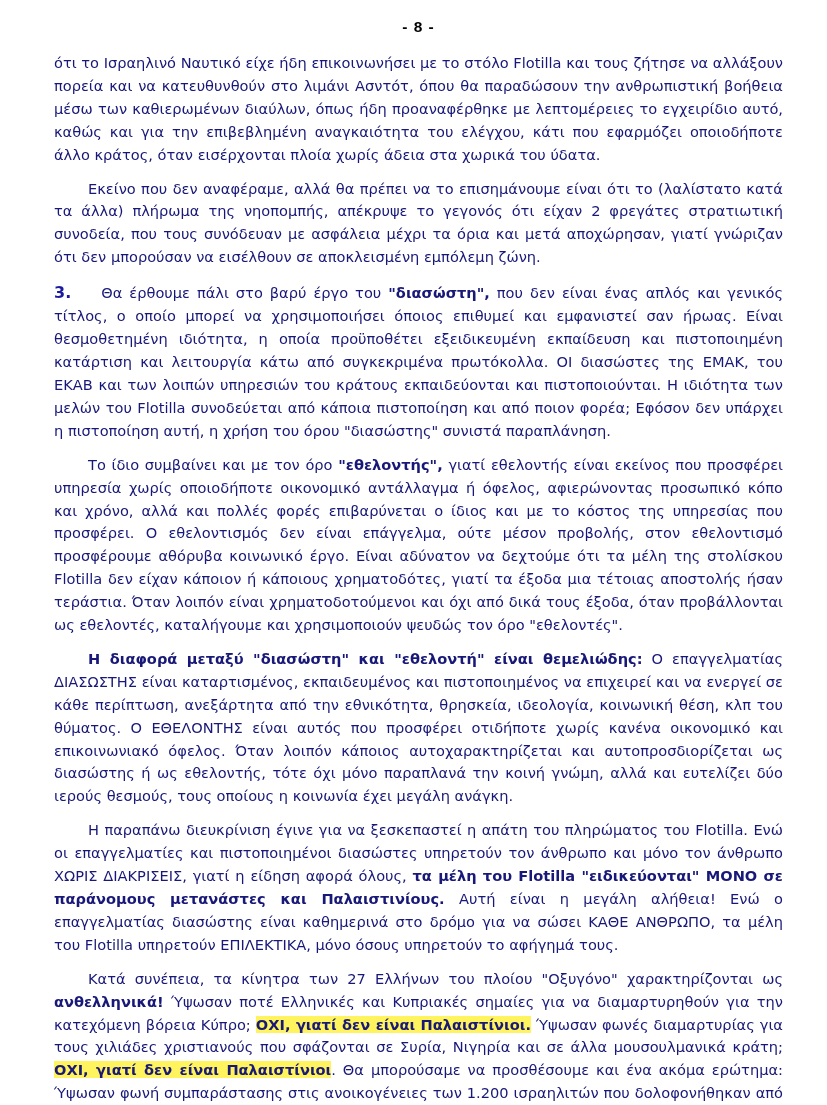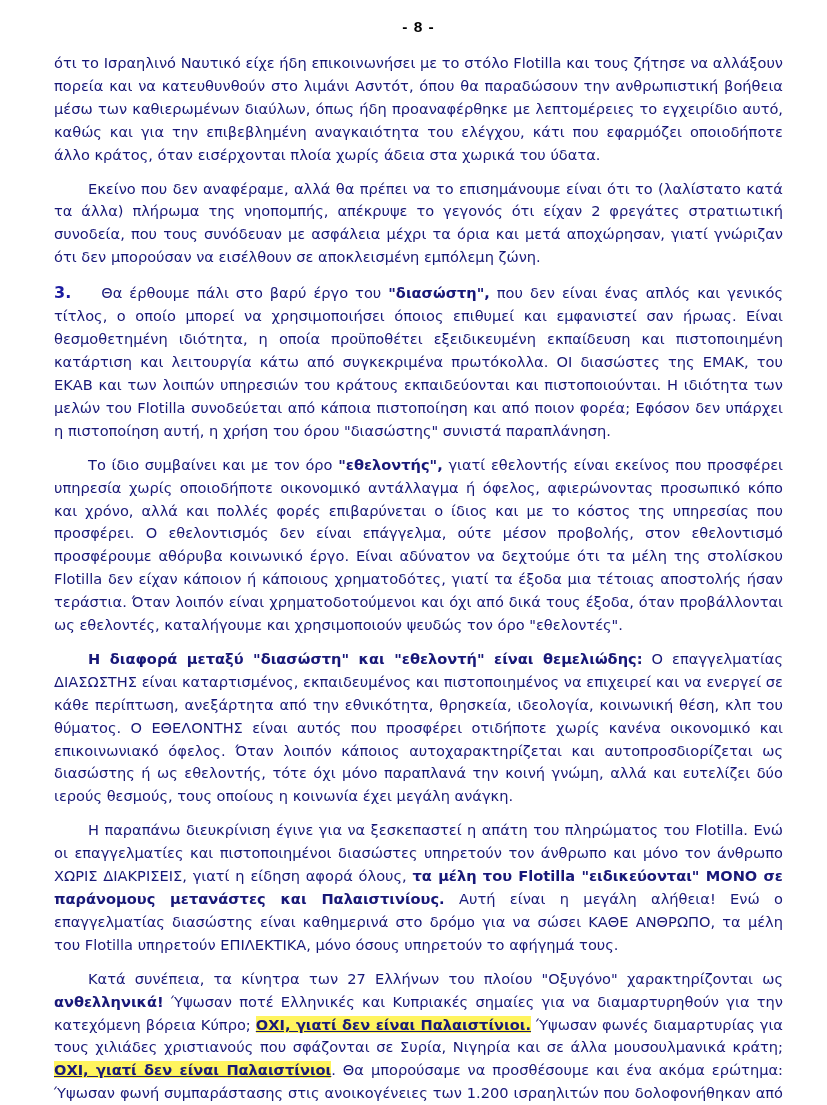--- a/index.html
+++ b/index.html
@@ -42,21 +42,20 @@
   }
   p.indent {
     text-indent: 34px;
   }
   .num {
     font-weight: bold;
     font-size: 16px;
     color: #1a1aa0;
   }
   .u {
-    text-decoration: underline;
     font-weight: bold;
   }
   .hl {
     background: #fff45e;
   }
   .sp {
     display: inline-block;
     width: 30px;
   }
 </style>

